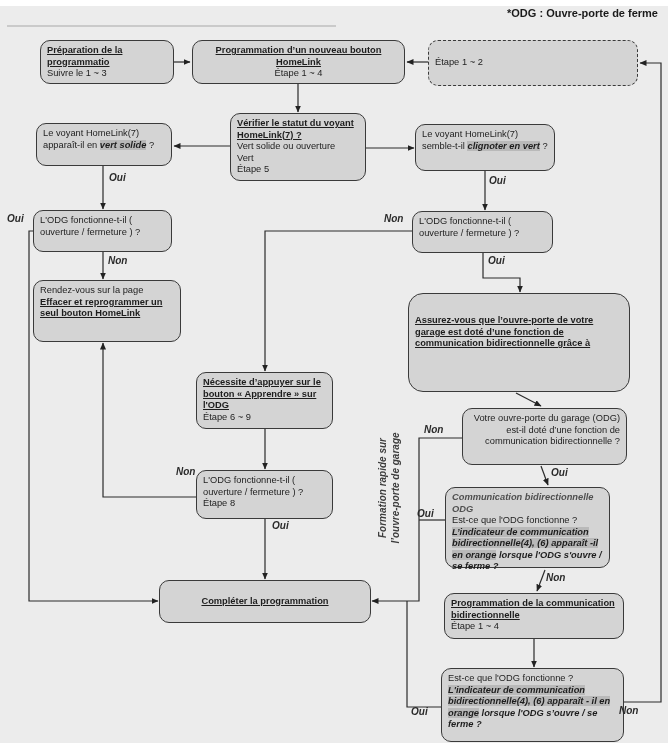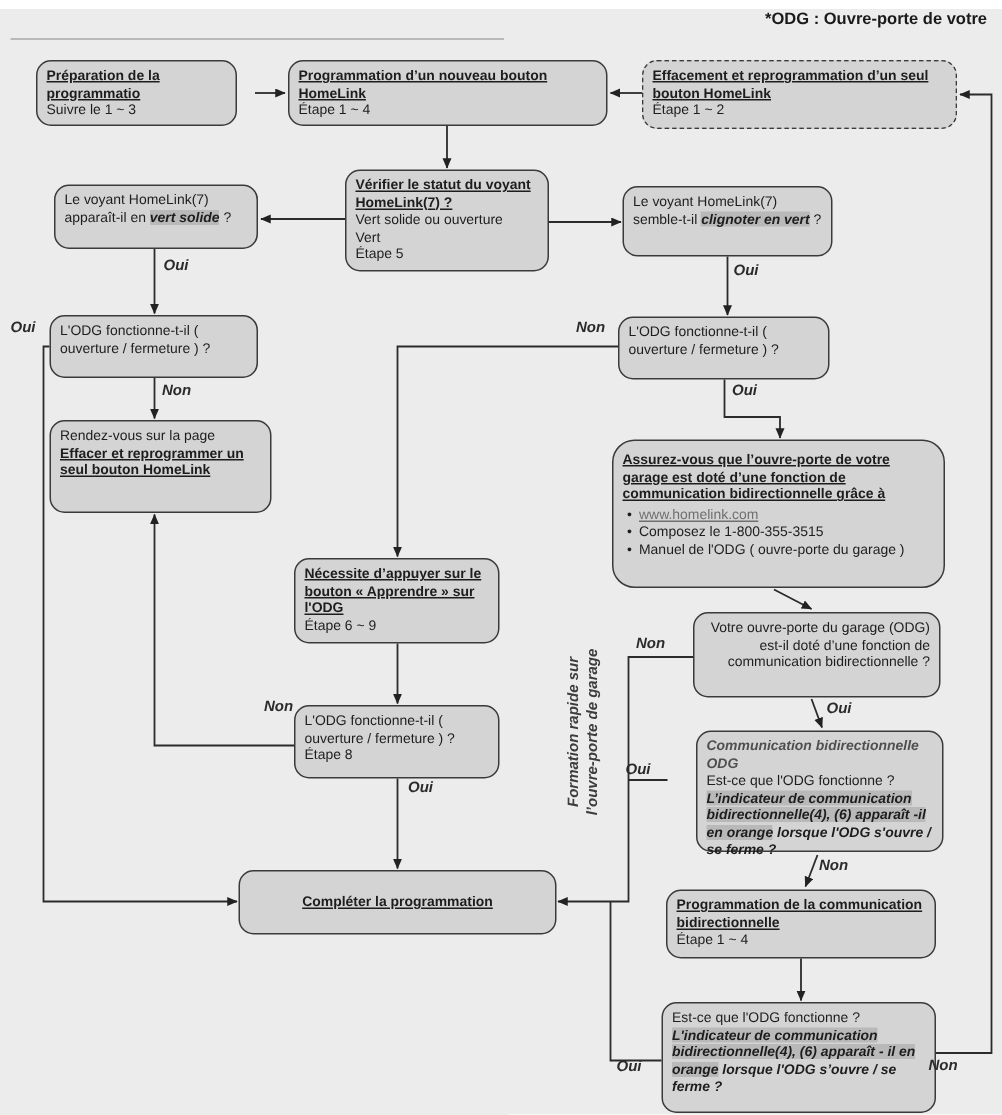--- a/index.html
+++ b/index.html
@@ -37,21 +37,21 @@
   }
   .bullets { margin:2px 0 0 1px; padding:0; list-style:none; }
   .bullets li { position:relative; padding-left:10px; }
   .bullets li::before { content:"\2022"; position:absolute; left:2px; }
 </style>
 </head>
 <body>
 
 <div class="canvas">
   <div class="top-strip"></div>
-  <div class="page-title">*ODG : Ouvre-porte de votre</div>
+  <div class="page-title">*ODG : Ouvre-porte de ferme</div>
 
   <svg class="wires" width="668" height="743" viewBox="0 0 668 743">
     <defs>
       <marker id="arr" markerWidth="9" markerHeight="8" refX="6.5" refY="3" orient="auto" markerUnits="userSpaceOnUse">
         <path d="M0,0 L7,3 L0,6 z" fill="#222"></path>
       </marker>
     </defs>
     <g fill="none" stroke="#2b2b2b" stroke-width="1.2">
       <line x1="7" y1="26" x2="336" y2="26" stroke="#a8a8a8" stroke-width="1"></line>
       <path d="M170,62 H190" marker-end="url(#arr)"></path>
@@ -72,32 +72,32 @@
       <path d="M541,466 L548,485" marker-end="url(#arr)"></path>
       <path d="M462,438 H419 V601 H372" marker-end="url(#arr)"></path>
       <path d="M445,520 H419"></path>
       <path d="M441,707 H407 V601"></path>
       <path d="M545,570 L537,591" marker-end="url(#arr)"></path>
       <path d="M534,639 V667" marker-end="url(#arr)"></path>
       <path d="M624,702 H661 V63 H640" marker-end="url(#arr)"></path>
     </g>
   </svg>
 
-  <div class="box" style="left:24px; top:40px; width:134px; height:44px;">
+  <div class="box" style="left:40px; top:40px; width:134px; height:44px;">
     <span class="t u">Préparation de la programmatio</span><br>
     <span>Suivre le 1 ~ 3</span>
   </div>
 
-  <div class="box" style="left:192px; top:40px; width:213px; height:44px;">
+  <div class="box" style="left:192px; top:40px; width:213px; height:44px;text-align:center;">
     <span class="t u">Programmation d’un nouveau bouton HomeLink</span><br>
     <span>Étape 1 ~ 4</span>
   </div>
 
   <div class="box dashed" style="left:428px; top:40px; width:210px; height:46px;">
-    <span class="t u">Effacement et reprogrammation d’un seul bouton HomeLink</span><br>
+    <br>
     <span>Étape 1 ~ 2</span>
   </div>
 
   <div class="box" style="left:36px; top:123px; width:136px; height:43px;">
     <span>Le voyant HomeLink(7) apparaît-il en </span><span class="bi hl">vert solide</span><span> ?</span>
   </div>
 
   <div class="box" style="left:230px; top:113px; width:136px; height:68px;">
     <span class="t u">Vérifier le statut du voyant HomeLink(7) ?</span><br>
     <span>Vert solide ou ouverture</span><br>
@@ -114,44 +114,39 @@
   </div>
 
   <div class="box" style="left:412px; top:211px; width:141px; height:42px;">
     <span>L'ODG fonctionne-t-il ( ouverture / fermeture ) ?</span>
   </div>
 
   <div class="box" style="left:33px; top:280px; width:148px; height:62px;">
     <span>Rendez-vous sur la page </span><span class="t u">Effacer et reprogrammer un seul bouton HomeLink</span>
   </div>
 
-  <div class="box big-radius" style="left:408px; top:293px; width:222px; height:99px; padding-top:7px;">
+  <div class="box big-radius" style="left:408px; top:293px; width:222px; height:99px; padding-top:21px;">
     <span class="t u">Assurez-vous que l’ouvre-porte de votre garage est doté d’une fonction de communication bidirectionnelle grâce à</span>
-    <ul class="bullets">
-      <li><span class="link">www.homelink.com</span></li>
-      <li>Composez le 1-800-355-3515</li>
-      <li>Manuel de l'ODG ( ouvre-porte du garage )</li>
-    </ul>
   </div>
 
   <div class="box" style="left:196px; top:372px; width:137px; height:57px;">
     <span class="t u">Nécessite d’appuyer sur le bouton « Apprendre » sur l'ODG</span><br>
     <span>Étape 6 ~ 9</span>
   </div>
 
   <div class="box" style="left:196px; top:470px; width:137px; height:49px;">
     <span>L'ODG fonctionne-t-il ( ouverture / fermeture ) ?</span><br>
     <span>Étape 8</span>
   </div>
 
   <div class="box" style="left:462px; top:408px; width:165px; height:57px;text-align:right;">
     <span>Votre ouvre-porte du garage (ODG) est-il doté d’une fonction de communication bidirectionnelle ?</span>
   </div>
 
-  <div class="box" style="left:464px; top:487px; width:165px; height:81px;">
+  <div class="box" style="left:445px; top:487px; width:165px; height:81px;">
     <span class="gray-head">Communication bidirectionnelle ODG</span><br>
     <span>Est-ce que l'ODG fonctionne ?</span><br>
     <span class="bi hl">L’indicateur de communication bidirectionnelle(4), (6) apparaît -il en orange</span><span class="bi"> lorsque l'ODG s'ouvre / se ferme ?</span>
   </div>
 
   <div class="box center" style="left:159px; top:580px; width:212px; height:43px;">
     <span class="t u">Compléter la programmation</span>
   </div>
 
   <div class="box" style="left:444px; top:593px; width:180px; height:46px;">

